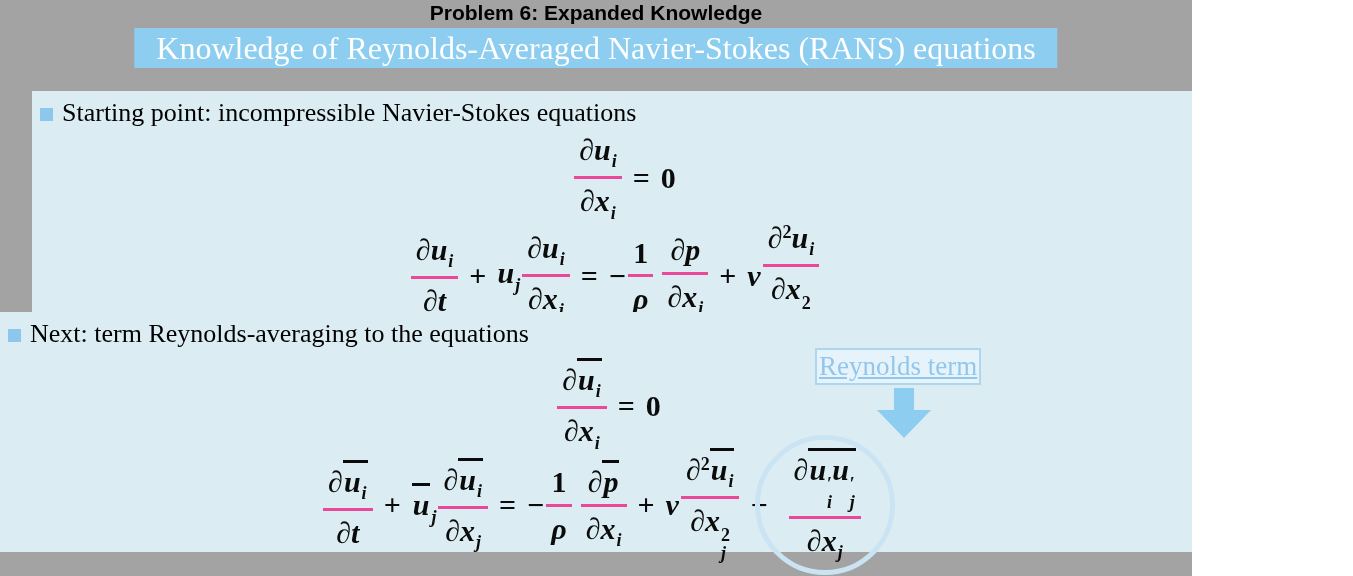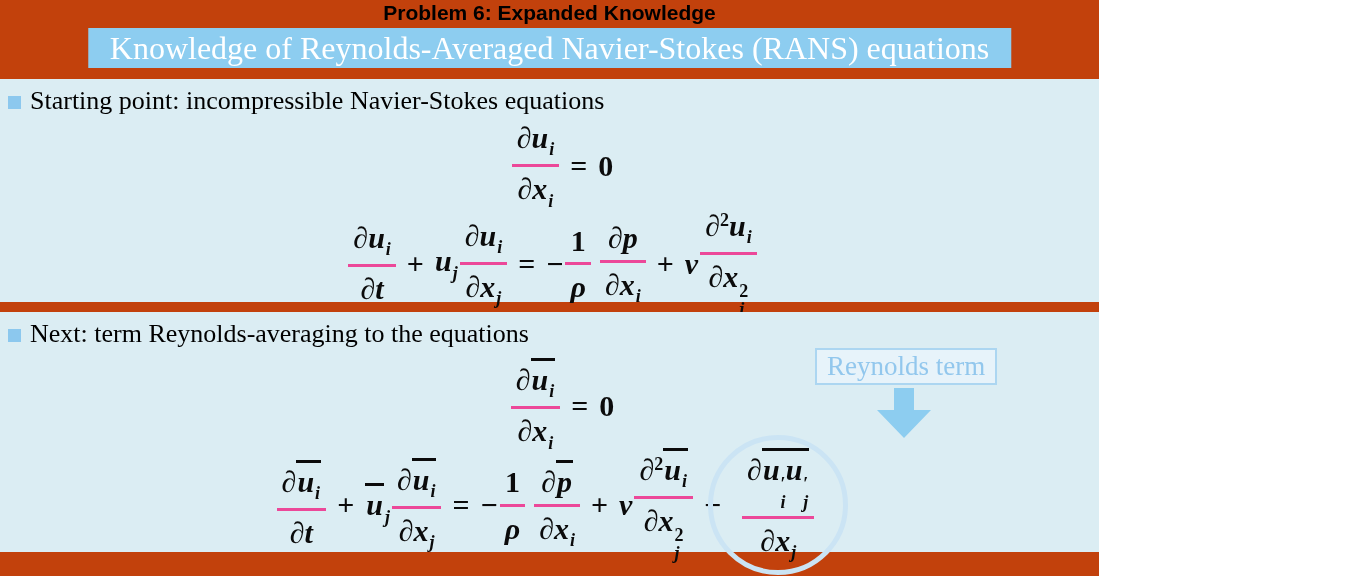--- a/index.html
+++ b/index.html
@@ -1,24 +1,24 @@
 <!DOCTYPE html>
 <html><head>
 <meta charset="utf-8">
 <style>
   html,body{margin:0;padding:0;background:#fff;}
-  .page{position:relative;width:1099px;height:576px;background:#c2410c;overflow:hidden;
+  .page{position:relative;width:1192px;height:576px;background:#a3a3a3;overflow:hidden;
         font-family:"Liberation Serif",serif;}
   .slide-title{position:absolute;top:1px;left:0;right:0;text-align:center;
         font-family:"Liberation Sans",sans-serif;font-weight:700;font-size:21px;color:#000;}
   .banner{position:absolute;top:28px;left:50%;transform:translateX(-50%);
         background:#8DCDF0;color:#ffffff;font-size:32px;line-height:40px;height:40px;
         padding:0 22px;white-space:nowrap;}
   .box{position:absolute;left:0;right:0;background:#DBEDF3;}
-  #box1{top:79px;height:223px;}
+  #box1{top:91px;height:223px;margin-left:32px;}
   #box2{top:312px;height:240px;}
   .brow{position:absolute;top:7px;left:8px;display:flex;align-items:flex-start;}
   .bsq{width:13px;height:13px;background:#8CC8EE;margin:10px 9px 0 0;flex:0 0 auto;}
   .btxt{font-size:26px;color:#000;}
 
   .eq{position:absolute;left:0;right:0;display:flex;align-items:center;justify-content:center;
       font-size:30px;font-style:italic;font-weight:700;color:#0b0b0b;line-height:1.12;}
   #eq1{top:42px;transform:translateX(13px);}
   #eq2{top:130px;transform:translateX(3px);}
   #eq3{top:46px;transform:translateX(13px);}
@@ -31,21 +31,21 @@
   .st{display:inline-flex;flex-direction:column;align-items:flex-start;font-size:0.6em;
       line-height:1;vertical-align:-0.55em;margin-left:1px;}
   .st span{display:block;}
   .bar{display:inline-block;border-top:3px solid #0b0b0b;padding:2px 1px 0;}
   .up{font-style:normal;}
   .op{margin:0 11px;font-style:normal;}
   .sign{margin:0 2px 0 0;font-style:normal;}
   .gap{margin-left:9px;}
   .coef{margin-right:2px;}
   .callout{position:absolute;left:815px;top:36px;border:2px solid #ACD6F1;background:#E7F3FA;
-      color:#92C7ED;font-size:27px;line-height:33px;padding:0 10px;white-space:nowrap;}
+      color:#92C7ED;font-size:27px;line-height:33px;padding:0 2px;white-space:nowrap;text-decoration:underline;}
   .arrow{position:absolute;left:877px;top:76px;width:54px;height:50px;}
   .circled{position:relative;display:inline-flex;align-items:center;margin-left:10px;}
   .ring{position:absolute;left:50%;top:50%;width:130px;height:130px;border:5px solid #CBE4F4;
       border-radius:50%;transform:translate(-50%,-50%);pointer-events:none;z-index:0;}
   .circled .frac{position:relative;z-index:1;}
 </style>
 </head>
 <body>
 
 <div class="page">

